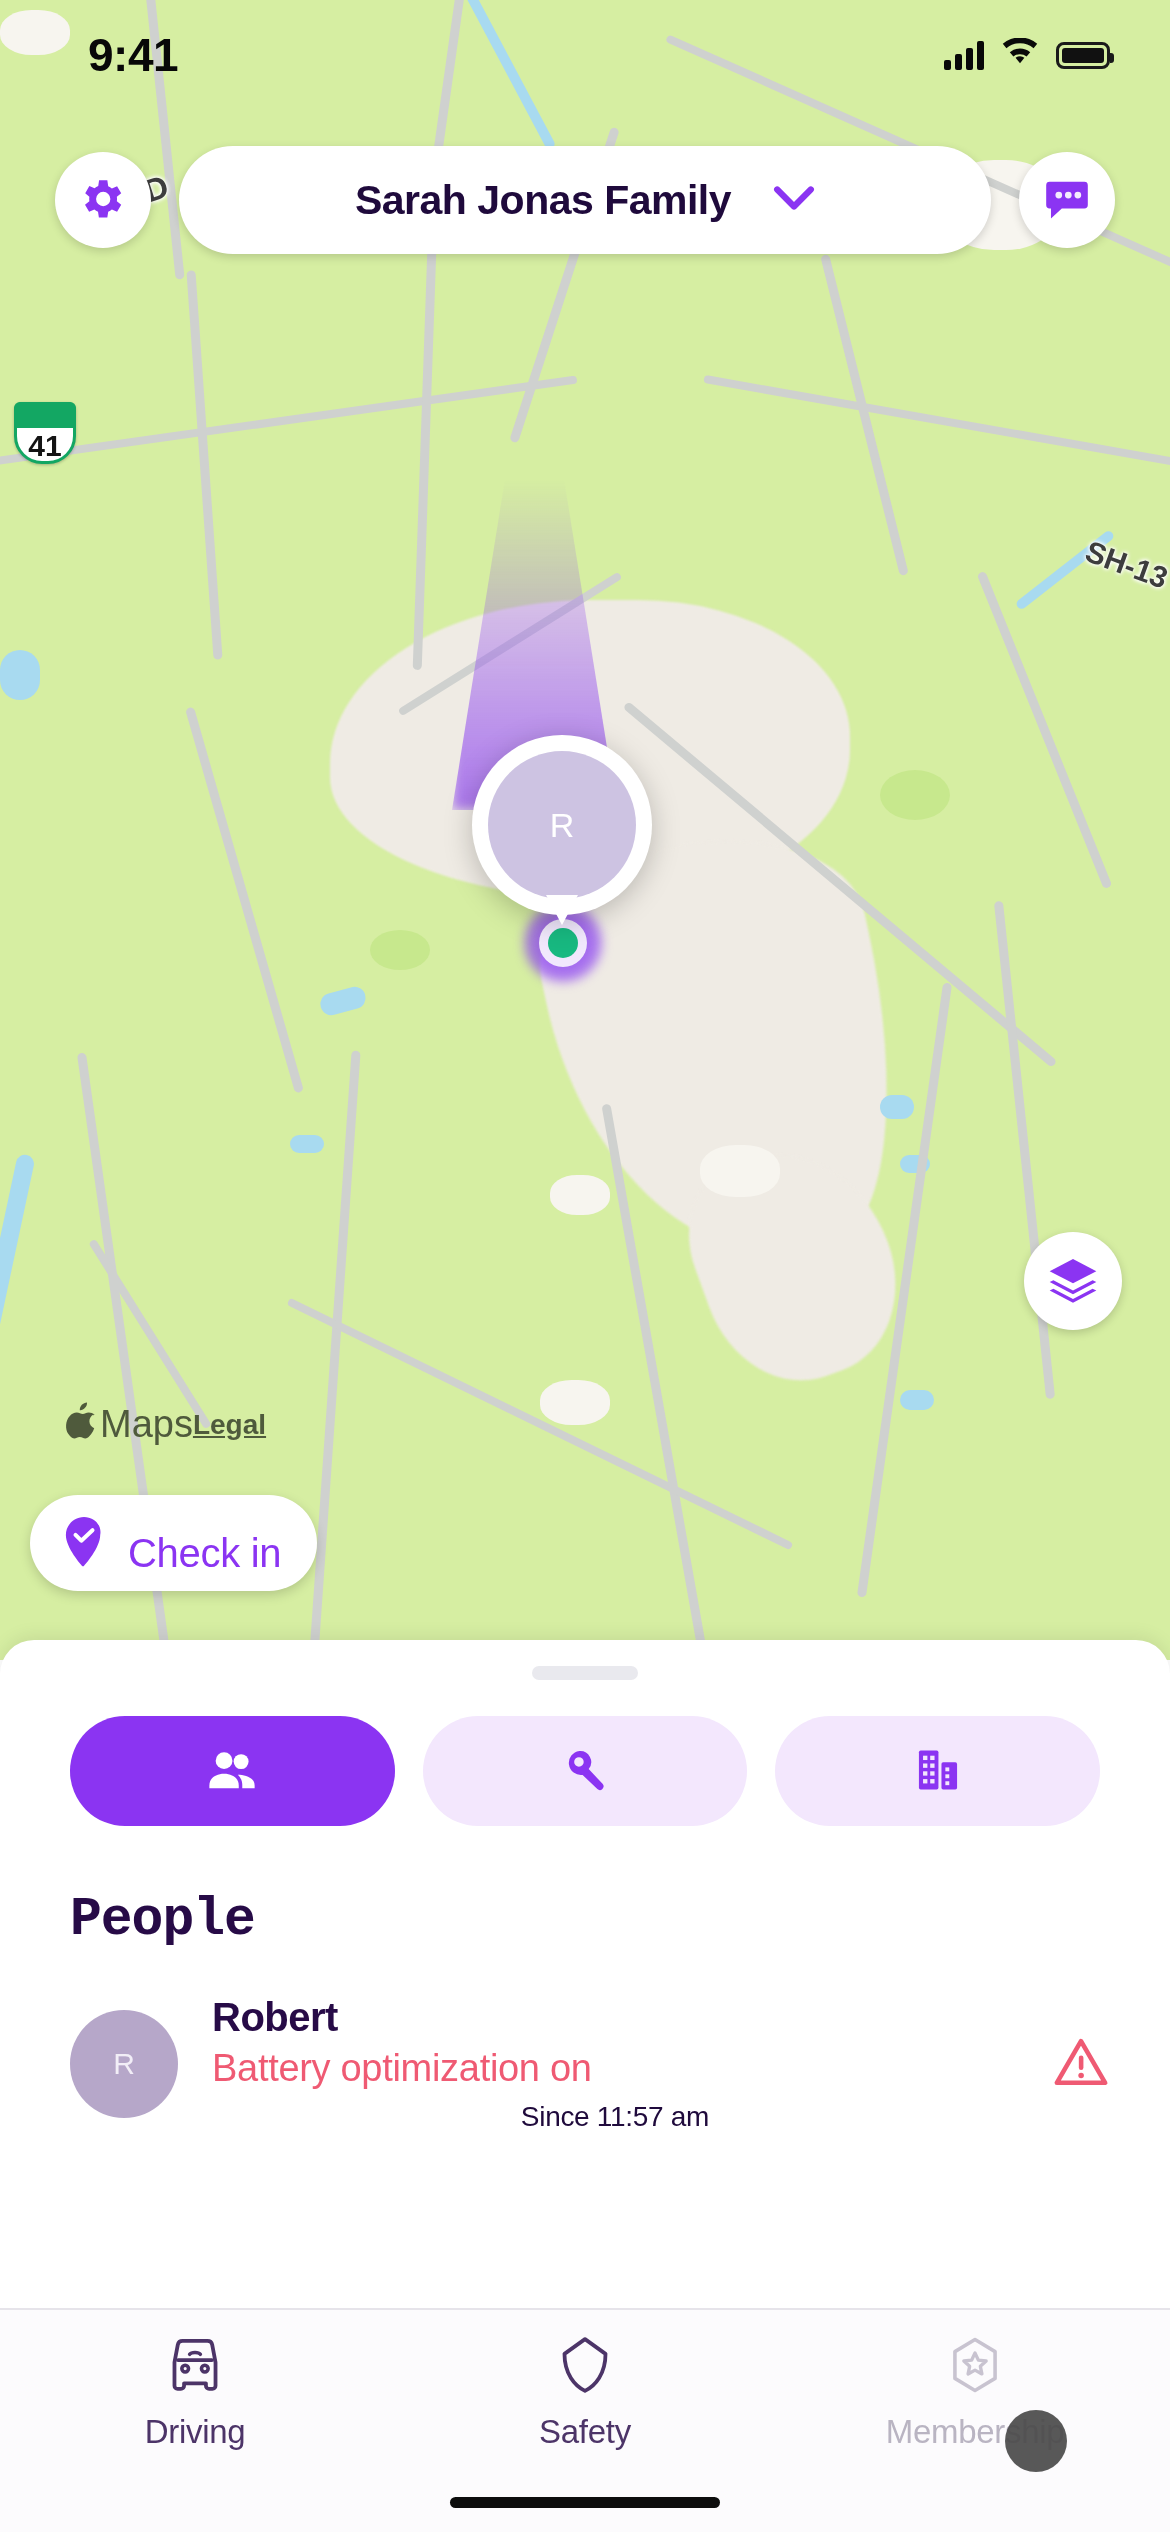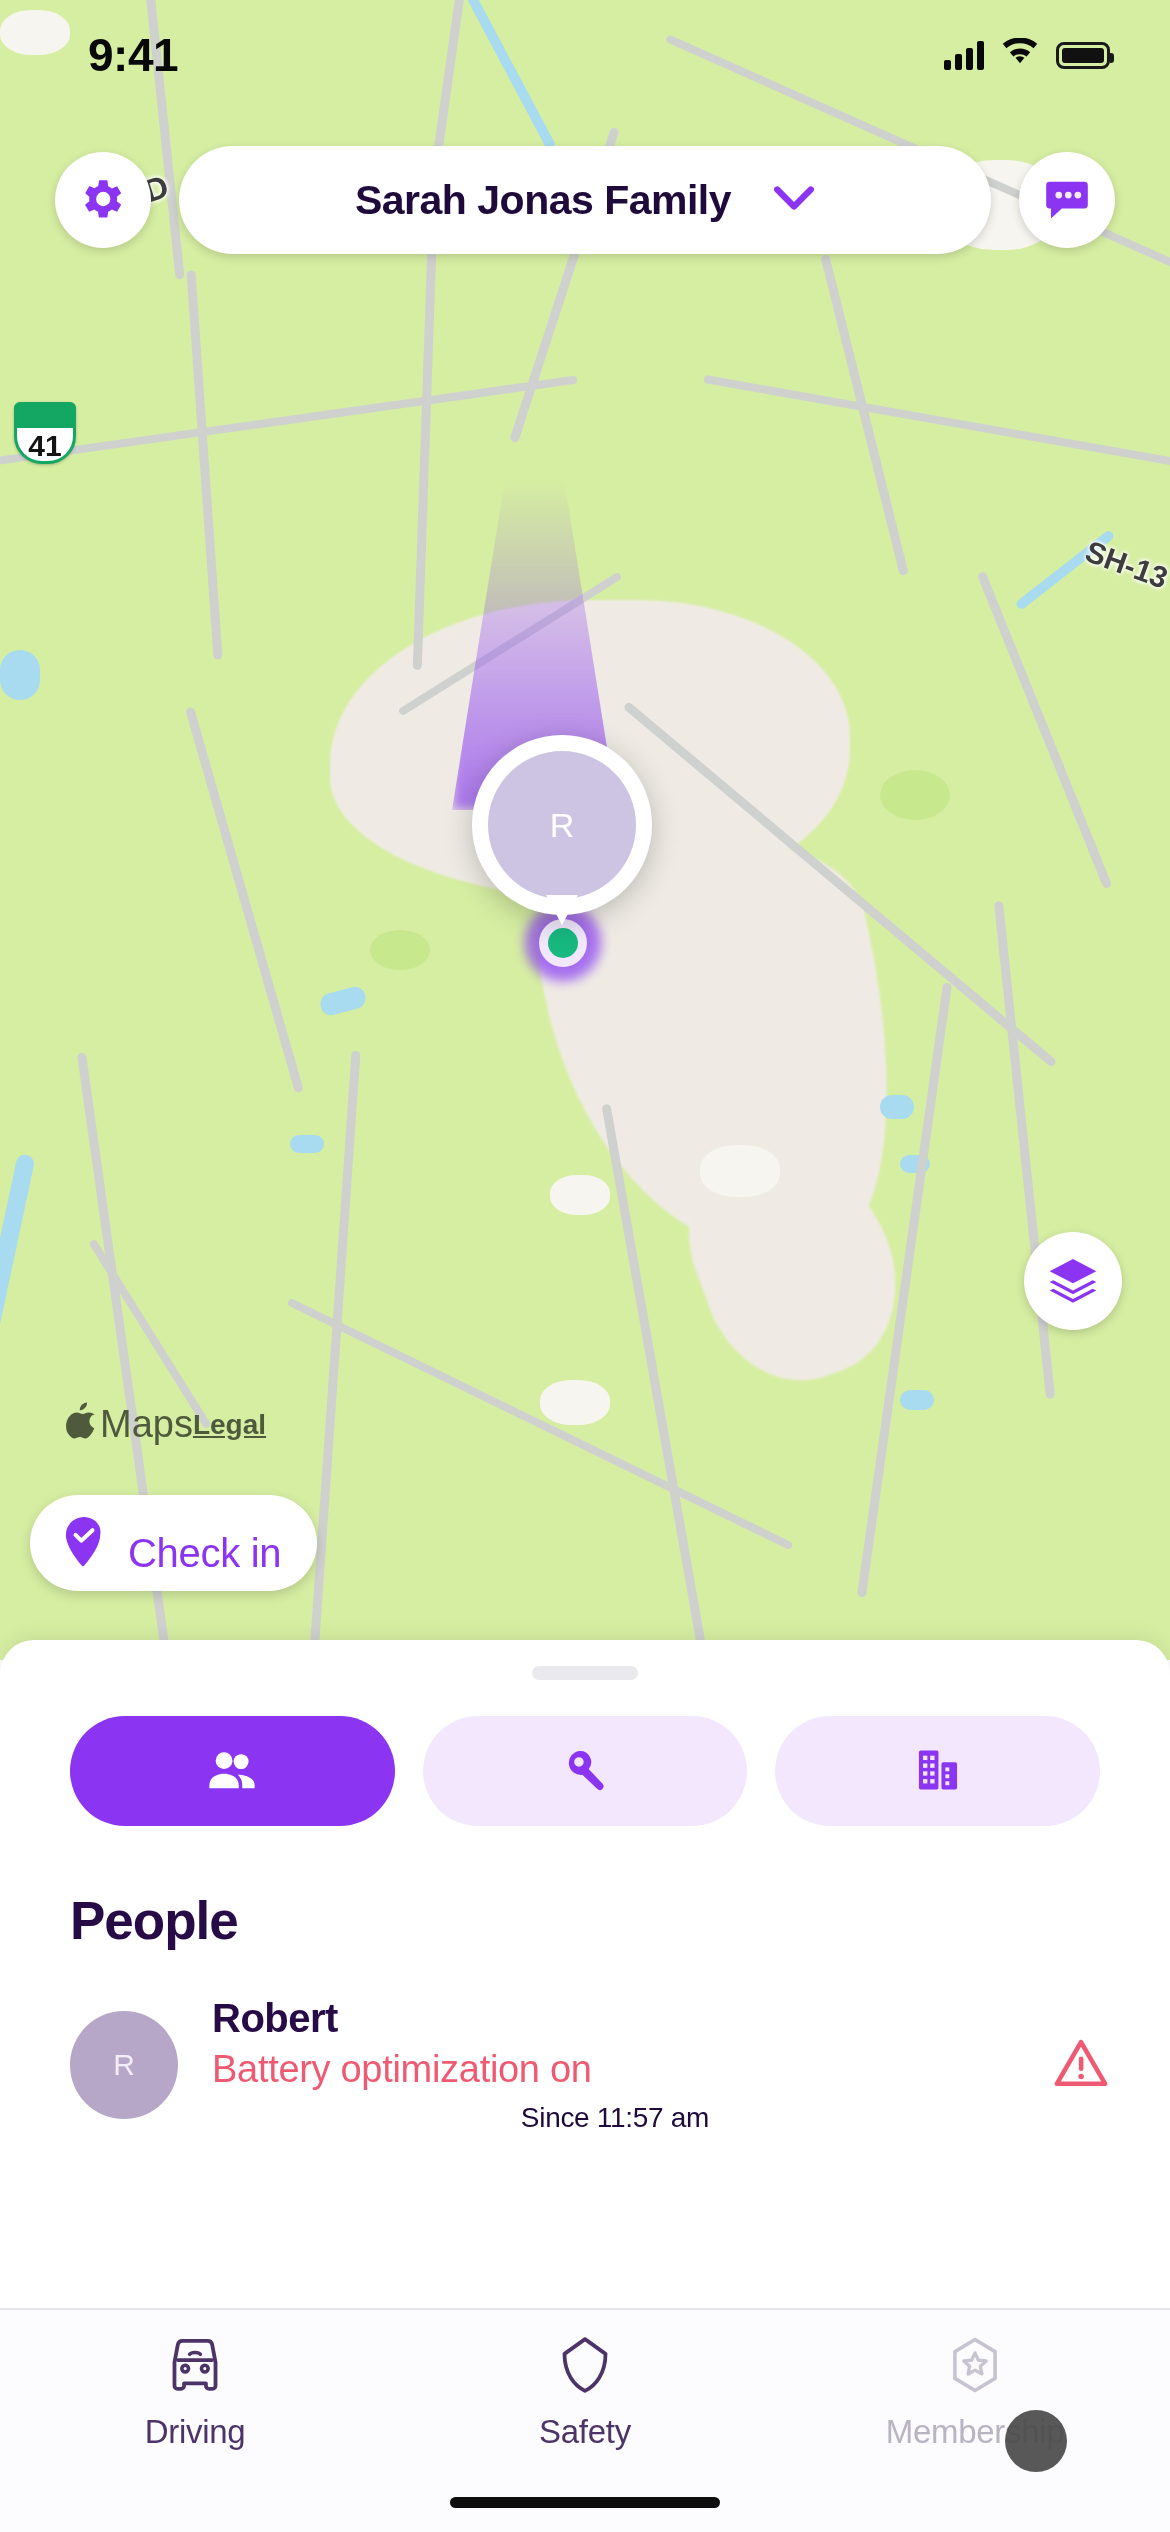--- a/index.html
+++ b/index.html
@@ -221,21 +221,21 @@
   }
   .tab{
     flex:1;height:110px;border-radius:55px;
     display:flex;align-items:center;justify-content:center;
     border:none;cursor:pointer;background:#f3e7fd;
   }
   .tab.active{ background:#8b34f2; }
 
   .section-title{
     font-size:53px;font-weight:800;color:#270b47;
-    padding:64px 0 0 70px;letter-spacing:-1px;
+    padding:64px 0 0 70px;letter-spacing:-1px;font-family:Liberation Mono, monospace;
   }
 
   .person-row{
     display:flex;align-items:center;gap:34px;
     padding:44px 60px 0 70px;
   }
   .person-av{
     width:108px;height:108px;border-radius:50%;background:#b6a7c9;
     display:flex;align-items:center;justify-content:center;
     color:#f2eef7;font-size:30px;flex:0 0 108px;

